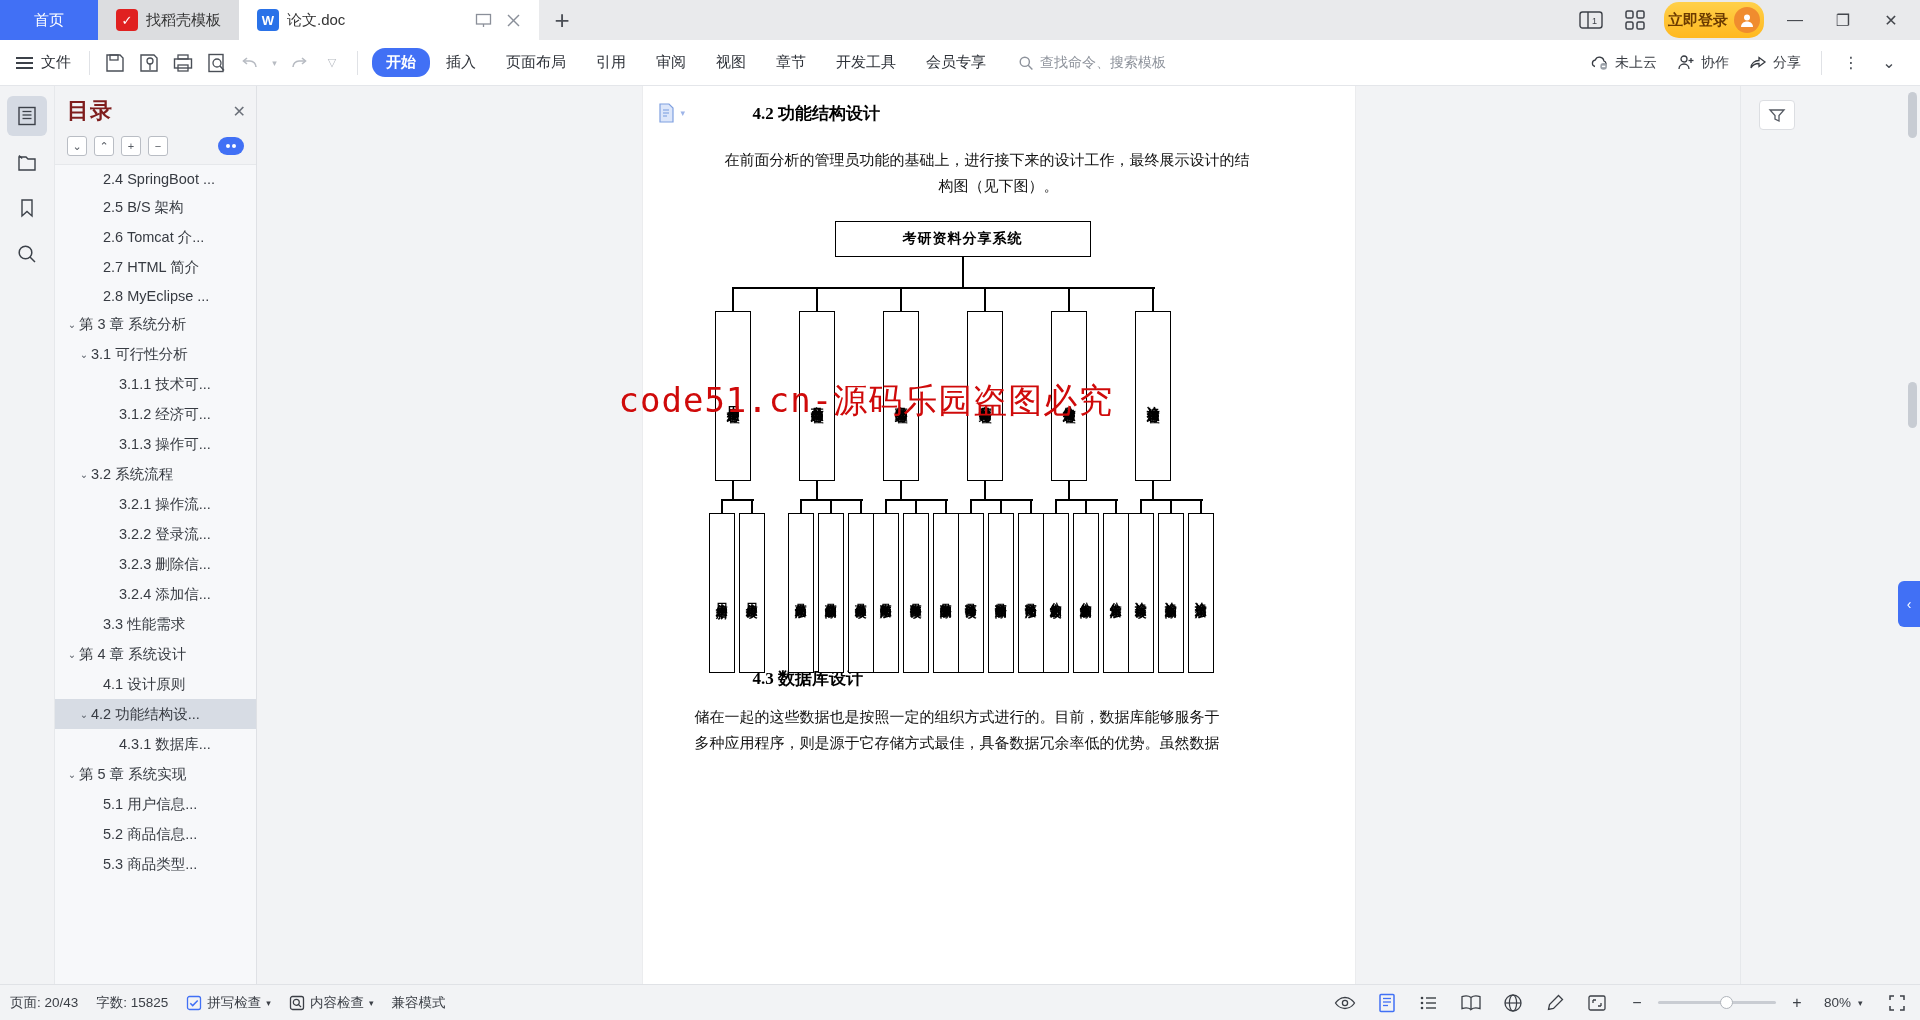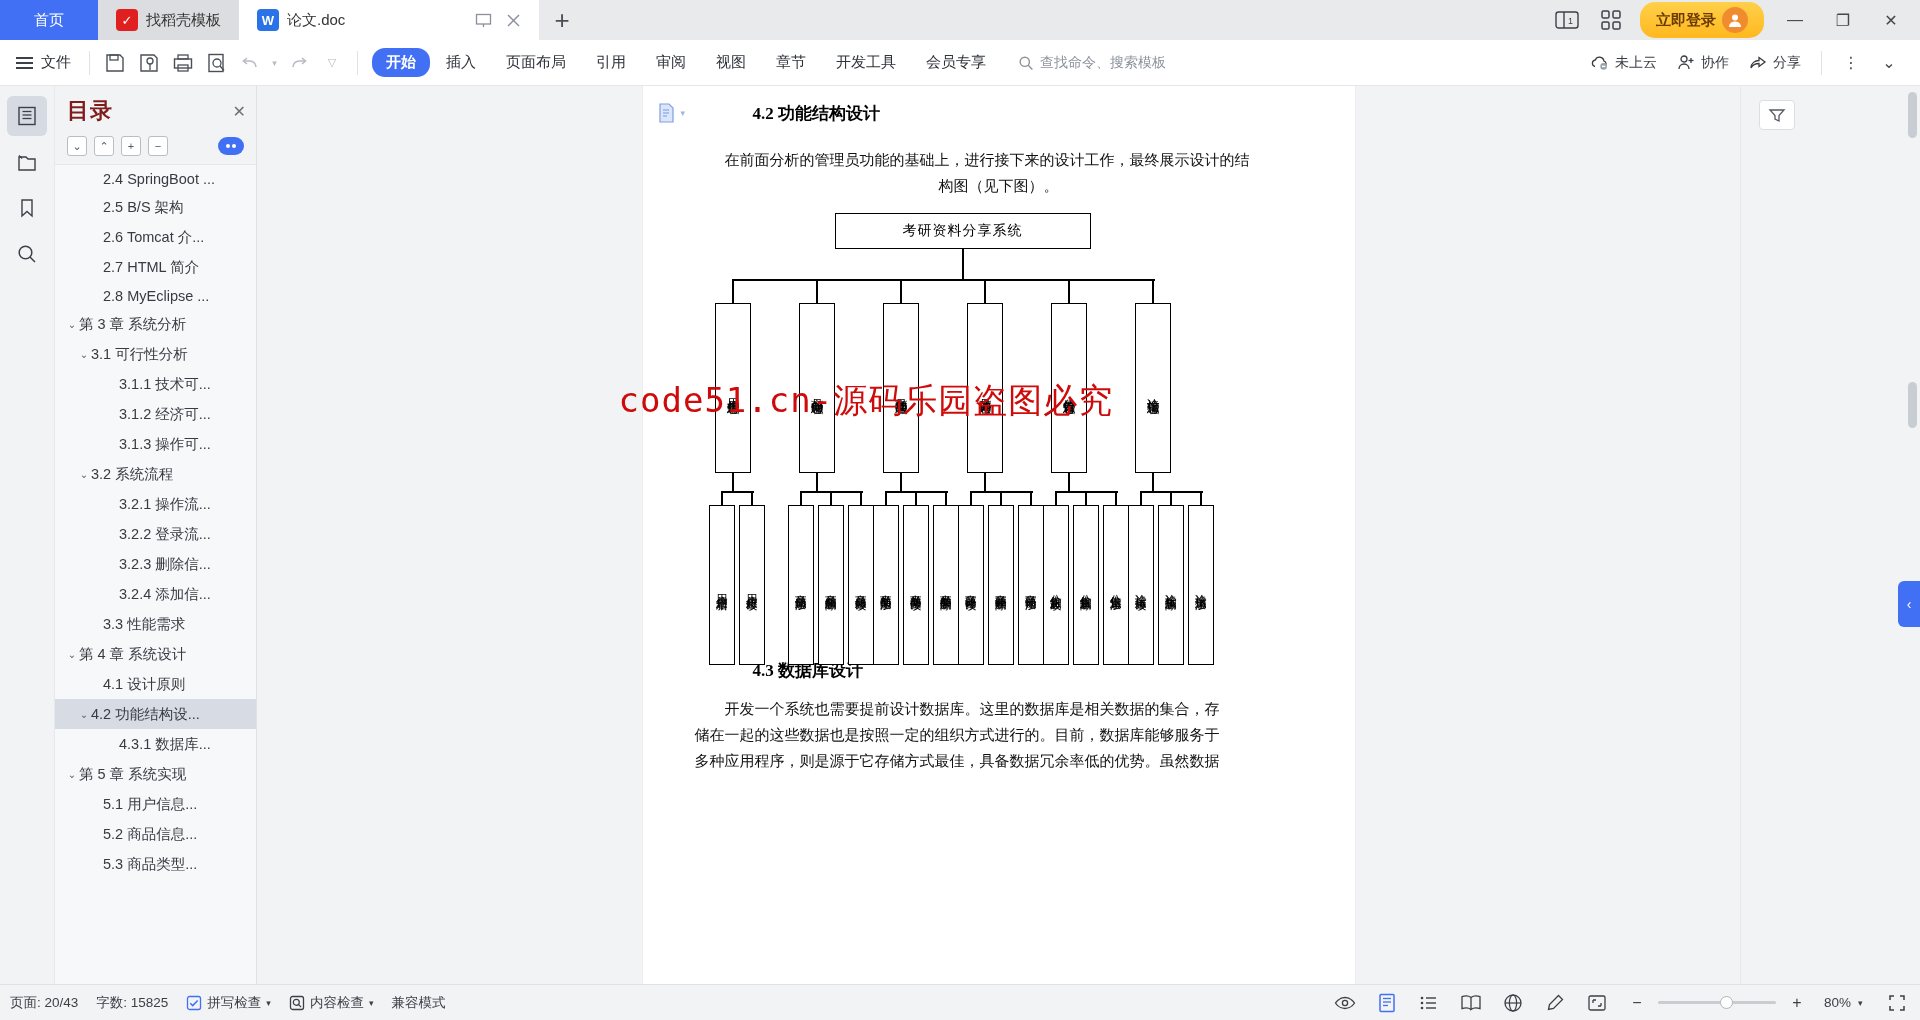--- a/index.html
+++ b/index.html
@@ -25,21 +25,21 @@
   .tab .tabicon { width: 22px; height: 22px; border-radius: 4px; display:flex; align-items:center; justify-content:center; font-size:13px; color:#fff; font-weight:bold; flex:0 0 auto;}
   .tab .tabicon.docer { background: #e02020; }
   .tab .tabicon.wps   { background: #2a72e8; }
   .tab .tabtitle { white-space: nowrap; overflow: hidden; text-overflow: ellipsis; }
   .tab .tabactions { margin-left: auto; display: flex; gap: 14px; align-items:center; color:#8a8f99; }
   .newtab { width: 46px; display:flex; align-items:center; justify-content:center; font-size:26px; color:#4b4f56; font-weight:300;}
   #tabbar-right { margin-left:auto; display:flex; align-items:center; gap:14px; padding-right:12px; }
   .tb-icon { width:30px; height:26px; display:flex; align-items:center; justify-content:center; color:#3d4148; }
   .login-btn {
     background: linear-gradient(180deg,#ffd04a,#ffb81f); color:#6b3a00; font-size:15px;
-    font-weight:bold; border-radius:15px; padding:5px 16px; display:flex; align-items:center; gap:6px;
+    font-weight:bold; border-radius:15px; padding:5px 4px; display:flex; align-items:center; gap:6px;
   }
   .login-avatar { width:26px; height:26px; border-radius:50%; background:#f08c2e; display:flex;align-items:center;justify-content:center; }
   .wctl { width:34px; display:flex; align-items:center; justify-content:center; color:#44474d; font-size:16px;}
 
   
   #ribbon {
     height: 46px; background:#fff; display:flex; align-items:center; gap:0;
     border-bottom: 1px solid #e4e6ea; padding: 0 10px;
   }
   .r-file { display:flex; align-items:center; gap:8px; font-size:15px; color:#2b2f36; padding: 0 10px 0 6px;}
@@ -81,21 +81,21 @@
   
   #docarea { flex:1; background:#f2f3f5; position:relative; overflow:hidden; display:flex; justify-content:center;}
   #page { width: 712px; background:#fff; margin-top:0; position:relative; height:100%; box-shadow:0 0 1px rgba(0,0,0,.18);}
   .doc-inner { padding: 16px 52px 0 52px; position:relative; height:100%;}
   .h2 { font-size:17px; font-weight:bold; color:#000; font-family:"Liberation Serif", serif; margin-left:58px;}
   .para-icon { position:absolute; left:14px; top:16px; display:flex; align-items:center; gap:4px; color:#9db4e8;}
   .body-p { font-family:"Liberation Serif", serif; font-size:15px; color:#111; line-height:26px; text-align:justify; text-indent:2em;}
   .center-p { text-align:center; text-indent:0;}
 
   
-  #diagram { position:relative; height:420px; margin-top:14px;}
+  #diagram { position:relative; height:420px; margin-top:22px;font-weight:bold;}
   .node { position:absolute; border:1.6px solid #000; background:#fff; font-family:"Liberation Serif", serif; font-size:13px; color:#000;
           display:flex; align-items:center; justify-content:center; text-align:center; line-height:1.08; }
   .node.vert { writing-mode: vertical-rl; text-orientation: upright; letter-spacing:1px; }
   .ln { position:absolute; background:#000; }
 
   
   #watermark { position:absolute; left:-24px; top:292px; font-family:"DejaVu Sans Mono","Liberation Mono",monospace;
                font-size:34px; color:#cf0a0a; white-space:nowrap; letter-spacing:1px; z-index:5; }
 
   
@@ -504,21 +504,20 @@
             <div class="ln" style="left: 445px; top: 278px; width: 2px; height: 14px;"></div>
             <div class="node vert" style="left: 433px; top: 292px; width: 26px; height: 160px; font-size: 11.5px; padding-top: 5px;">论坛信息修改</div>
             <div class="ln" style="left: 475px; top: 278px; width: 2px; height: 14px;"></div>
             <div class="node vert" style="left: 463px; top: 292px; width: 26px; height: 160px; font-size: 11.5px; padding-top: 5px;">论坛信息删除</div>
             <div class="ln" style="left: 505px; top: 278px; width: 2px; height: 14px;"></div>
             <div class="node vert" style="left: 493px; top: 292px; width: 26px; height: 160px; font-size: 11.5px; padding-top: 5px;">论坛信息添加</div>
           </div>
 
         <div style="margin-top:26px;" class="h2">4.3  数据库设计</div>
         <div style="margin-top:14px;">
-          <div class="body-p">开发一个系统也需要提前设计数据库。这里的数据库是相关数据的集合，存</div>
           <div class="body-p" style="text-indent:0">储在一起的这些数据也是按照一定的组织方式进行的。目前，数据库能够服务于</div>
           <div class="body-p" style="text-indent:0">多种应用程序，则是源于它存储方式最佳，具备数据冗余率低的优势。虽然数据</div>
         </div>
 
         <div id="watermark">code51.cn-源码乐园盗图必究</div>
       </div>
     </div>
   </div>
 
   <div id="rightpane">

